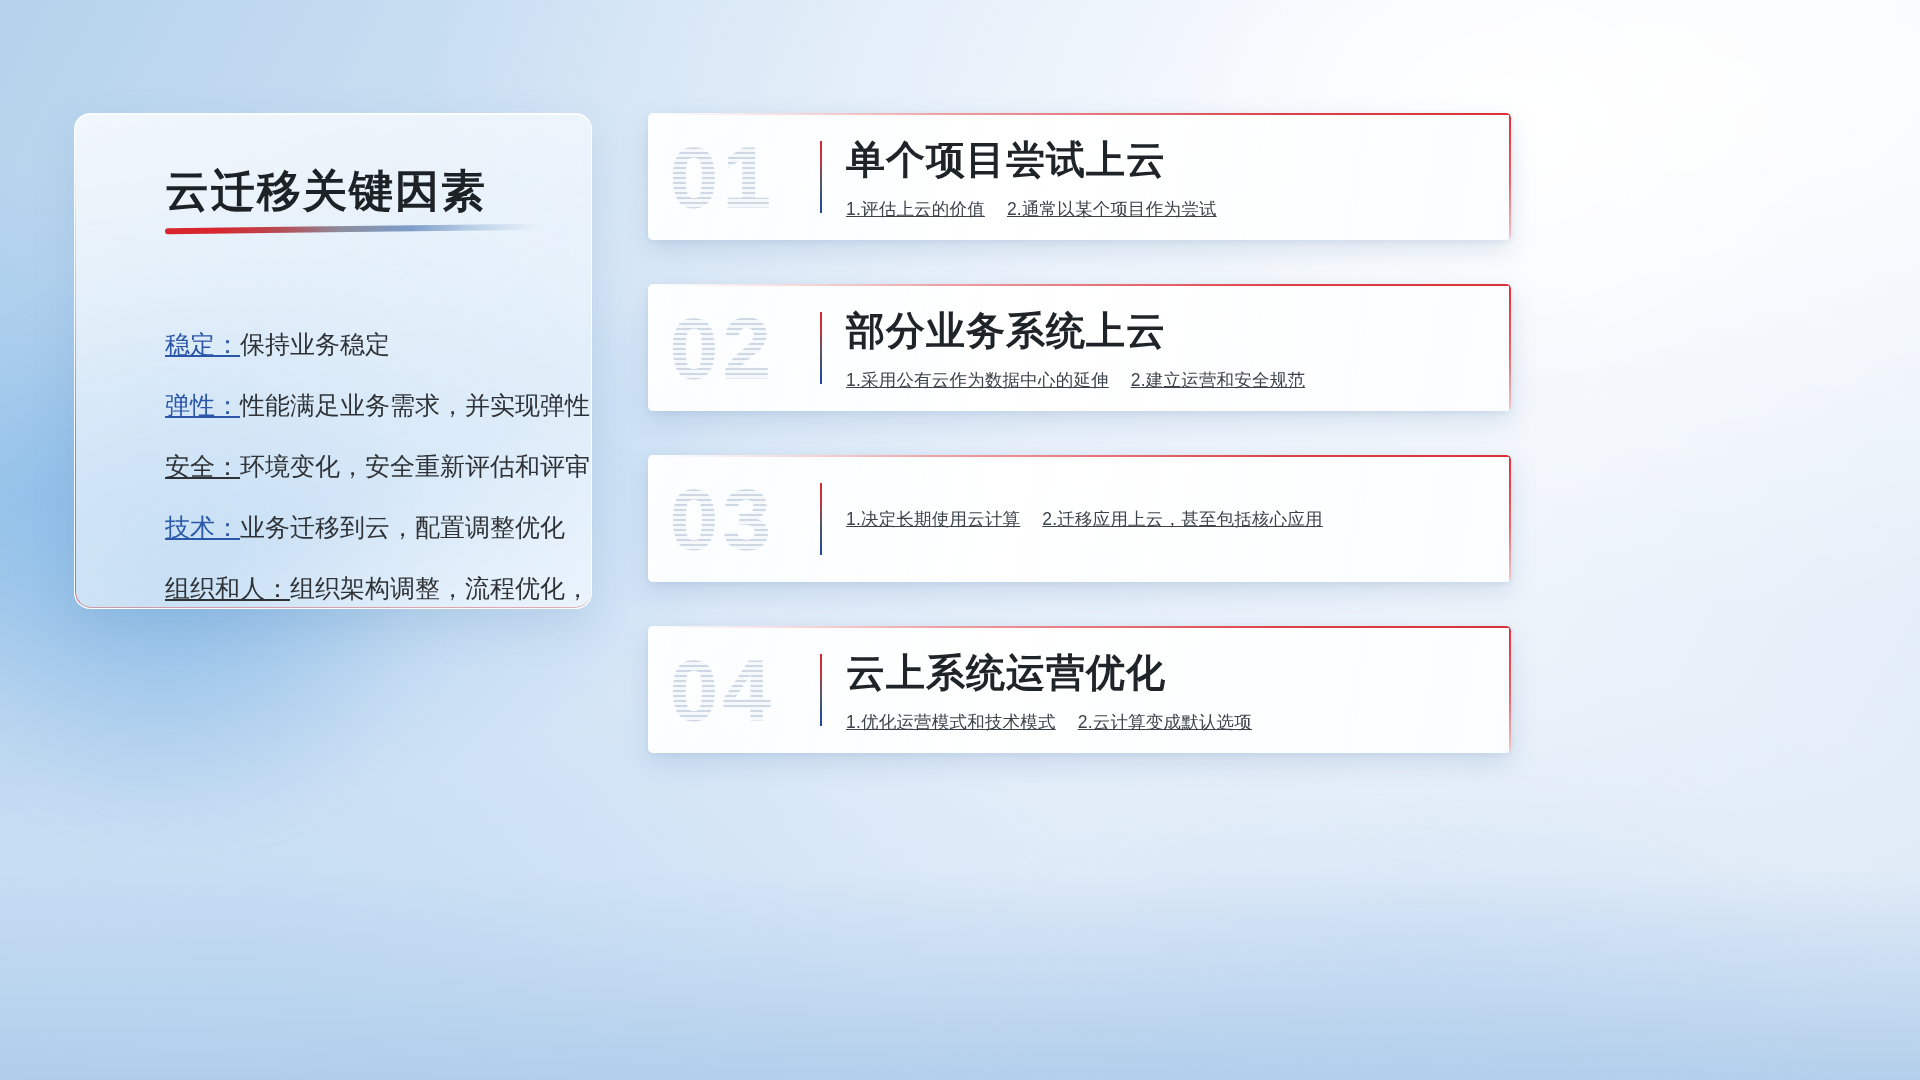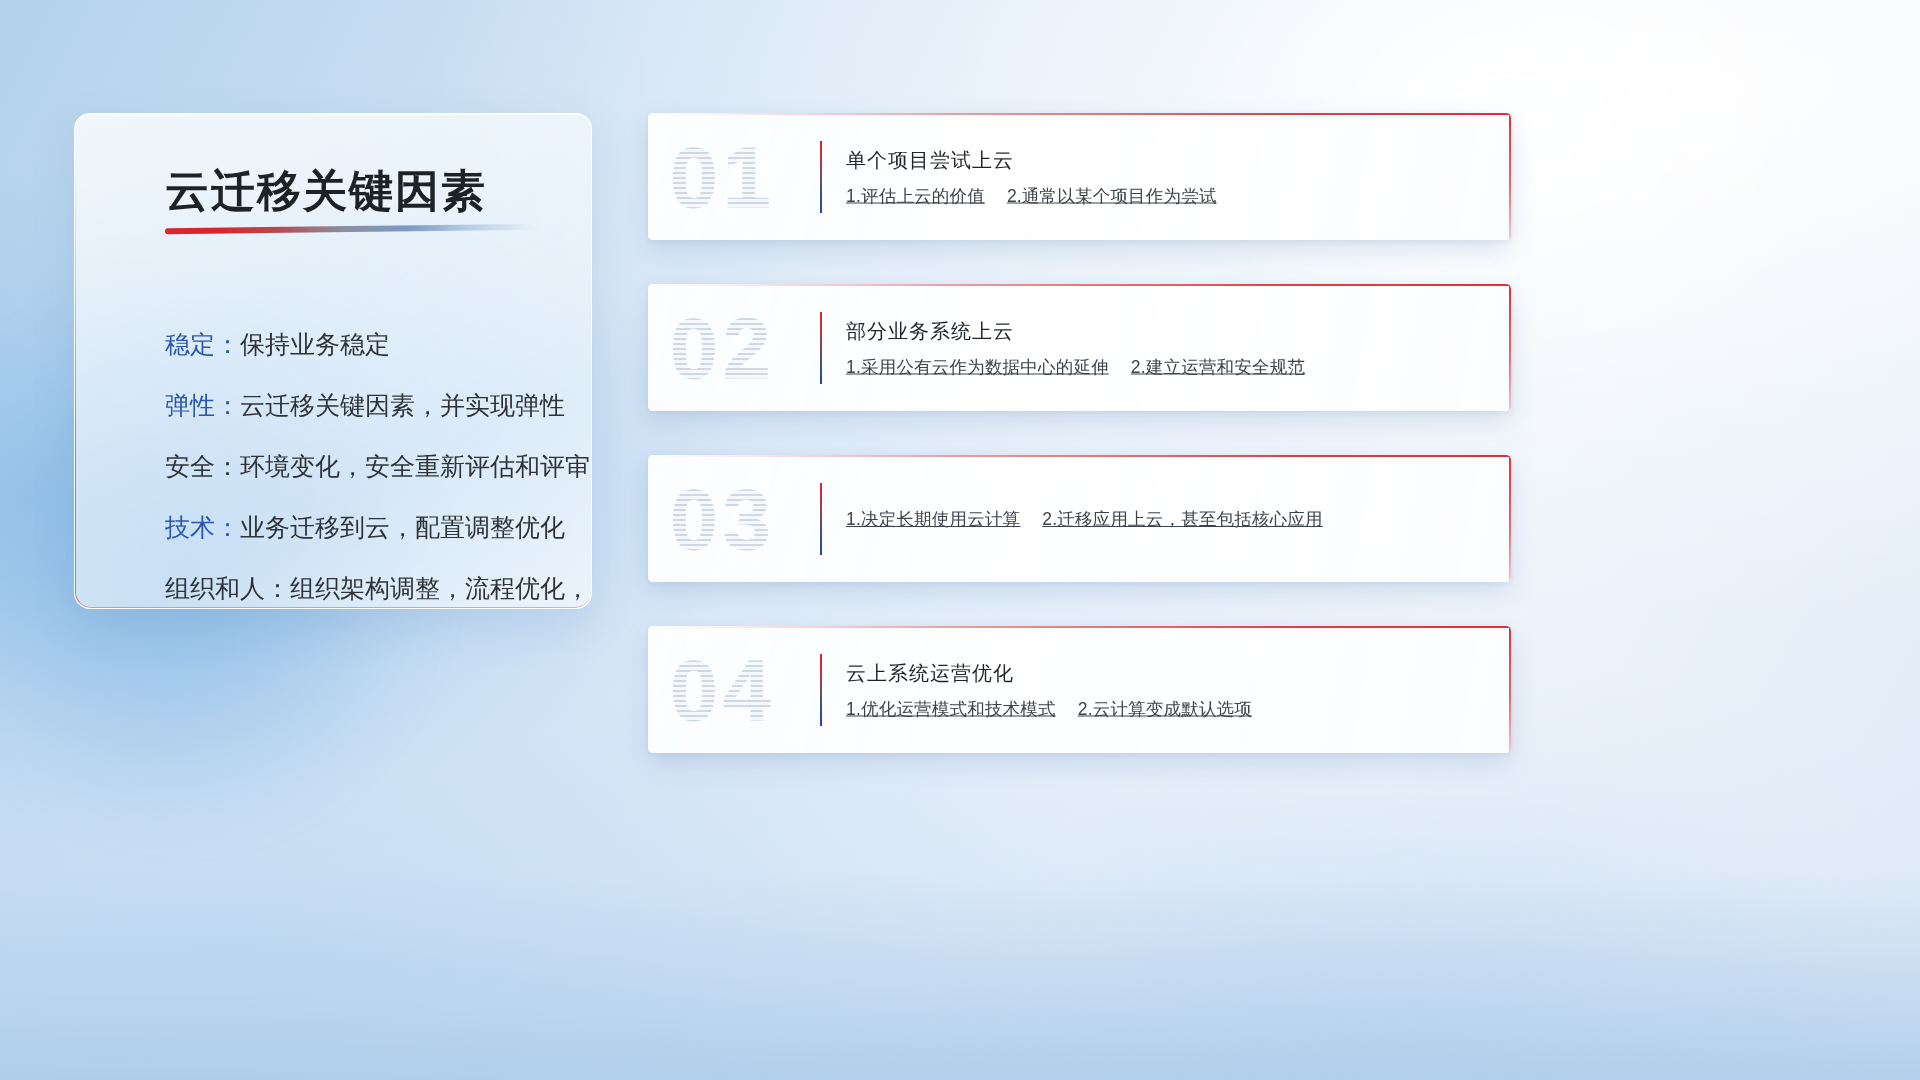--- a/index.html
+++ b/index.html
@@ -77,21 +77,21 @@
     background:linear-gradient(90deg,#d9262e 0%, #d9262e 14%, #b8484f 30%, #8b8fa0 48%, #7d9cc8 66%, #b9cfe6 82%, rgba(205,222,238,0) 100%);
     transform:skewY(-0.7deg);
   }
 
   #left-list {
     position:absolute; left:90px; top:200px; right:34px;
   }
   .left-row {
     font-size:25px; line-height:61px; color:#2f3337; white-space:nowrap;
   }
-  .left-row .row-label { color:#2b57a8; }
+  .left-row .row-label { color:#2b57a8;text-decoration:underline; }
   .left-row.dark .row-label { color:#2f3337;text-align:right; }
   .left-row .row-text { color:#2f3337; }
 
   
   .step-card {
     position:absolute; left:648px; width:863px; height:127px;
     border-radius:5px;
     background:linear-gradient(100deg, rgba(250,252,255,0.94) 0%, rgba(255,255,255,0.97) 40%, rgba(252,253,255,0.95) 100%);
     box-shadow:0 10px 26px rgba(92,132,176,0.20), 0 2px 5px rgba(92,132,176,0.10);
     overflow:hidden;
@@ -124,21 +124,21 @@
   }
 
   .step-bar {
     position:absolute; left:172px; top:50%; transform:translateY(-50%);
     width:2.4px; height:72px;
     background:linear-gradient(180deg,#d9262e 0%, #c0343f 26%, #56585f 56%, #2e4f93 84%, #2246a0 100%);
   }
 
   .step-body { position:absolute; left:198px; top:50%; transform:translateY(-50%); }
   .step-title {
-    font-size:20px; font-weight:normal; color:#1f2428;
+    font-size:39px; font-weight:bold; color:#1f2428;
     letter-spacing:1px; white-space:nowrap; margin-bottom:10px;
   }
   .step-sub {
     font-size:17.5px; color:#3d434a; white-space:nowrap; letter-spacing:0.2px;text-decoration:underline;
   }
   .step-sub .gap { display:inline-block; width:22px; }
 </style>
 </head>
 <body>
 
@@ -156,21 +156,21 @@
 
     <h1 id="left-title">云迁移关键因素</h1>
 
     <div id="left-title-rule"></div>
 
     <div id="left-list">
       <div class="left-row">
         <span class="row-label">稳定：</span><span class="row-text">保持业务稳定</span>
       </div>
       <div class="left-row">
-        <span class="row-label">弹性：</span><span class="row-text">云迁移关键因素，并实现弹性</span>
+        <span class="row-label">弹性：</span><span class="row-text">性能满足业务需求，并实现弹性</span>
       </div>
       <div class="left-row dark">
         <span class="row-label">安全：</span><span class="row-text">环境变化，安全重新评估和评审</span>
       </div>
       <div class="left-row">
         <span class="row-label">技术：</span><span class="row-text">业务迁移到云，配置调整优化</span>
       </div>
       <div class="left-row dark">
         <span class="row-label">组织和人：</span><span class="row-text">组织架构调整，流程优化，</span>
       </div>

